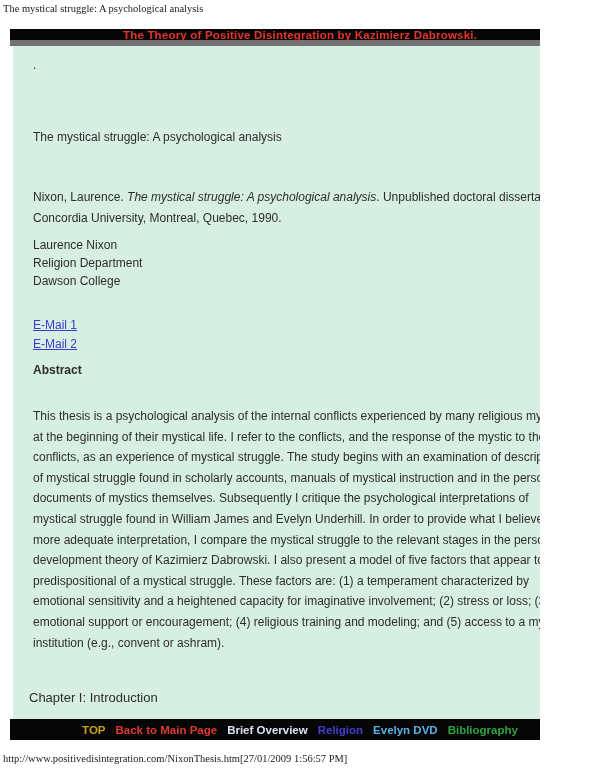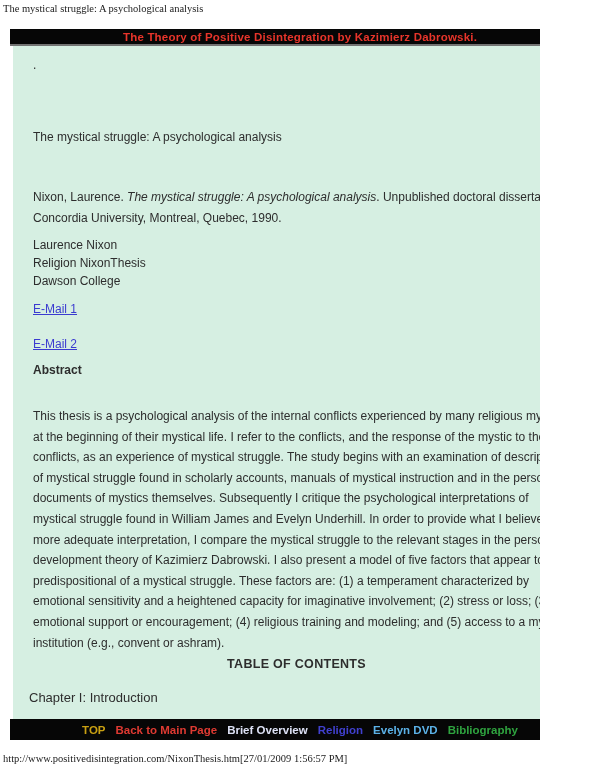--- a/index.html
+++ b/index.html
@@ -15,21 +15,21 @@
     position:absolute; left:3px; top:3px;
     font-family:"Liberation Serif", serif;
     font-size:10.5px; color:#1a1a1a;
     white-space:nowrap;
   }
   #top-bar {
     position:absolute; left:10px; top:29px;
     width:580px; height:17px;
     background:#060606;
     display:flex; align-items:center; justify-content:center;
-    border-bottom:2px solid #737373;
+    border-bottom:6px solid #737373;
   }
   #top-bar .bar-title {
     font-size:11.5px; font-weight:bold; letter-spacing:0.2px;
     white-space:nowrap;
   }
   #content {
     position:absolute; left:13px; top:46px;
     width:567px; height:673px;
     background:#d6efe2;
     color:#2d2d2d;
@@ -37,21 +37,21 @@
   }
   .abs { position:absolute; }
   #dot { left:20px; top:12px; font-size:12px; }
   #page-title { left:20px; top:84px; font-size:12px; white-space:nowrap; }
   #citation { left:20px; top:141px; width:541px; line-height:21px; }
   #author-block { left:20px; top:190px; line-height:18px; }
   .email-link {
     color:#3b3bd0; text-decoration:underline; font-size:12px;
     cursor:pointer; white-space:nowrap;
   }
-  #email-1 { left:20px; top:256px; }
+  #email-1 { left:20px; top:272px; }
   #email-2 { left:20px; top:291px; }
   #abstract-heading { left:20px; top:317px; font-weight:bold; font-size:12px; }
   #abstract-text { left:20px; top:360px; width:542px; line-height:20.6px; text-align:left; }
   #toc-heading {
     left:0; top:611px; width:100%;
     text-align:center; font-weight:bold; font-size:12.5px; letter-spacing:0.3px;
   }
   #chapter-heading { left:16px; top:644px; font-weight:normal; font-size:13px; }
   #bottom-bar {
     position:absolute; left:10px; top:719px;
@@ -87,33 +87,32 @@
     <div id="dot" class="abs">.</div>
 
     <div id="page-title" class="abs">The mystical struggle: A psychological analysis</div>
 
     <div id="citation" class="abs">
       <span>Nixon, Laurence. </span><span class="italic">The mystical struggle: A psychological analysis</span><span>. Unpublished doctoral dissertation, Concordia University, Montreal, Quebec, 1990.</span>
     </div>
 
     <div id="author-block" class="abs">
       <div>Laurence Nixon</div>
-      <div>Religion NixonThesis</div>
+      <div>Religion Department</div>
       <div>Dawson College</div>
     </div>
 
     <a id="email-1" class="abs email-link" style="color: rgb(59, 59, 208);">E-Mail 1</a>
 
     <a id="email-2" class="abs email-link" style="color: rgb(59, 59, 208);">E-Mail 2</a>
 
     <div id="abstract-heading" class="abs">Abstract</div>
 
     <div id="abstract-text" class="abs">This thesis is a psychological analysis of the internal conflicts experienced by many religious mystics at the beginning of their mystical life. I refer to the conflicts, and the response of the mystic to these conflicts, as an experience of mystical struggle. The study begins with an examination of descriptions of mystical struggle found in scholarly accounts, manuals of mystical instruction and in the personal documents of mystics themselves. Subsequently I critique the psychological interpretations of mystical struggle found in William James and Evelyn Underhill. In order to provide what I believe is a more adequate interpretation, I compare the mystical struggle to the relevant stages in the personality development theory of Kazimierz Dabrowski. I also present a model of five factors that appear to be predispositional of a mystical struggle. These factors are: (1) a temperament characterized by emotional sensitivity and a heightened capacity for imaginative involvement; (2) stress or loss; (3) emotional support or encouragement; (4) religious training and modeling; and (5) access to a mystical institution (e.g., convent or ashram).</div>
 
-    <div id="toc-heading" class="abs">TABLE OF CONTENTS</div>
 
     <div id="chapter-heading" class="abs">Chapter I: Introduction</div>
 
   </div>
 
   <div id="bottom-bar" style="background-color: rgb(6, 6, 6);">
     <a class="nav-link" style="color: rgb(201, 160, 18);">TOP</a>
     <a class="nav-link" style="color: rgb(223, 58, 50);">Back to Main Page</a>
     <a class="nav-link" style="color: rgb(221, 225, 245);">Brief Overview</a>
     <a class="nav-link" style="color: rgb(64, 64, 207);">Religion</a>

